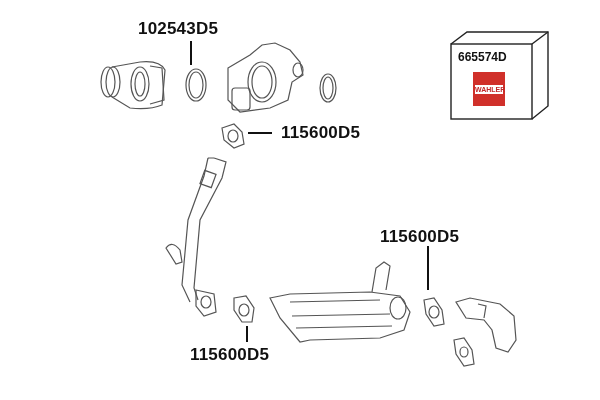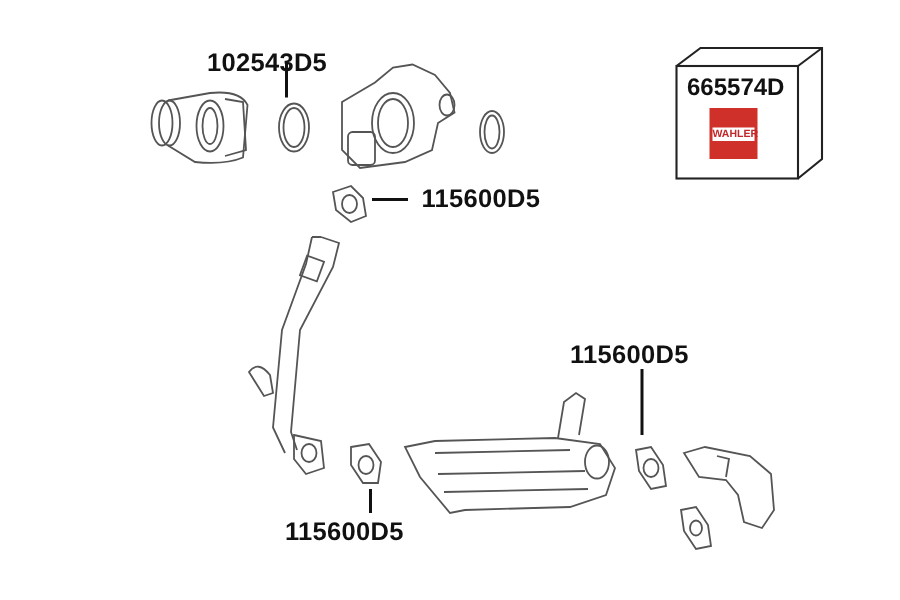--- a/index.html
+++ b/index.html
@@ -1,20 +1,20 @@
 <!DOCTYPE html>
 <html><head>
 <meta charset="utf-8">
 <style>
   html, body { margin: 0; padding: 0; background: #ffffff; }
   body { width: 600px; height: 400px; position: relative; overflow: hidden;
          font-family: "Liberation Sans", sans-serif; }
   .label { position: absolute; font-weight: bold; font-size: 17px; color: #111; letter-spacing: 0.2px; }
   svg.diagram { position: absolute; left: 0; top: 0; }
-  .box-label { position: absolute; font-weight: bold; font-size: 16px; color: #111; }
+  .box-label { position: absolute; font-weight: bold; font-size: 12px; color: #111; }
   .logo { position: absolute; background: #d0302a; }
   .logo-text { position: absolute; left: 2px; right: 2px; top: 13px; height: 9px; background: #fff;
                color: #c0282a; font-size: 7px; line-height: 9px; text-align: center; font-weight: bold; }
 </style>
 </head>
 <body>
 
 <svg class="diagram" width="600" height="400" viewBox="0 0 600 400">
   <g fill="none" stroke="#555" stroke-width="1.2">
 
@@ -82,21 +82,21 @@
     <line x1="247" y1="326" x2="247" y2="342"></line>
   </g>
 
   <g fill="none" stroke="#222" stroke-width="1.4">
     <rect x="451" y="44" width="81" height="75"></rect>
     <path d="M451 44 L467 32 L548 32 L548 106 L532 119"></path>
     <path d="M532 44 L548 32"></path>
   </g>
 </svg>
 
-<div class="label" style="left:138px; top:32px;">102543D5</div>
+<div class="label" style="left:138px; top:19px;">102543D5</div>
 <div class="label" style="left:281px; top:123px;">115600D5</div>
 <div class="label" style="left:380px; top:227px;">115600D5</div>
 <div class="label" style="left:190px; top:345px;">115600D5</div>
 
 <div class="box-label" style="left:458px; top:50px;">665574D</div>
 <div class="logo" style="left:473px; top:72px; width:32px; height:34px;">
   <div class="logo-text">WAHLER</div>
 </div>
 
 </body></html>

